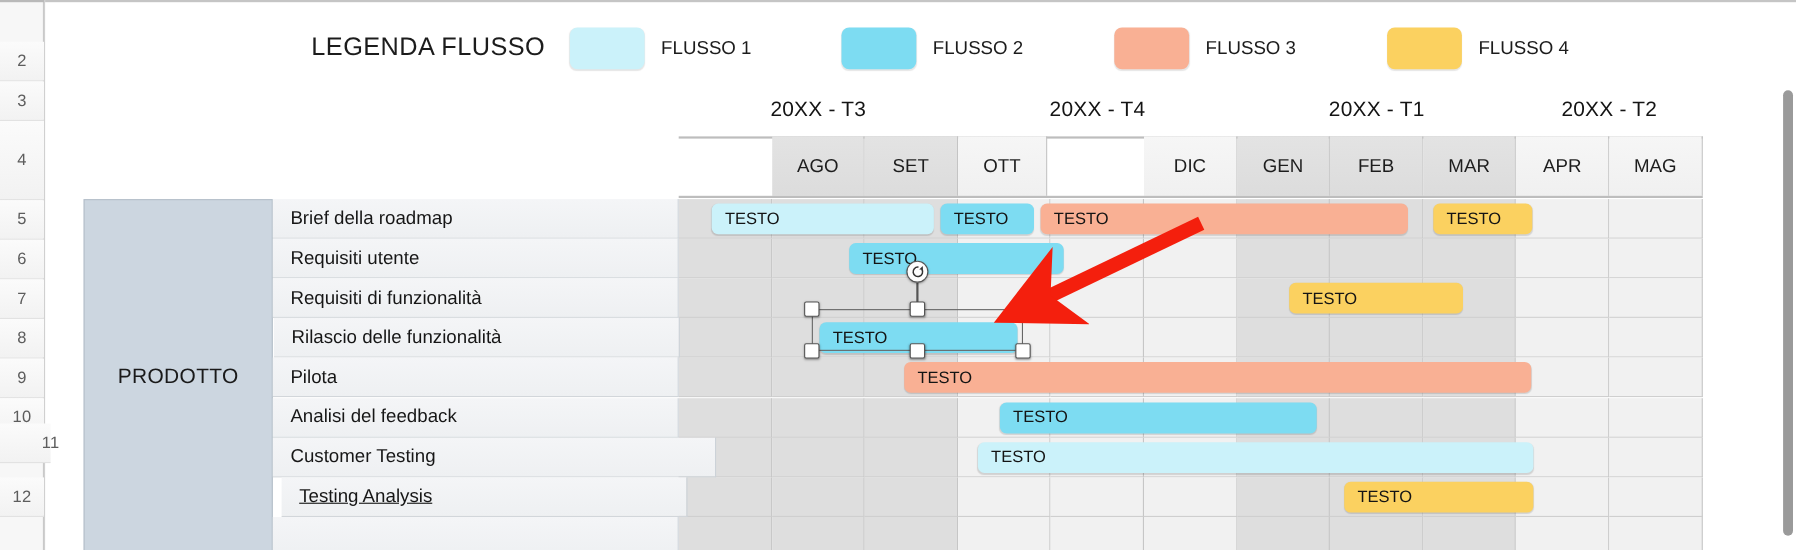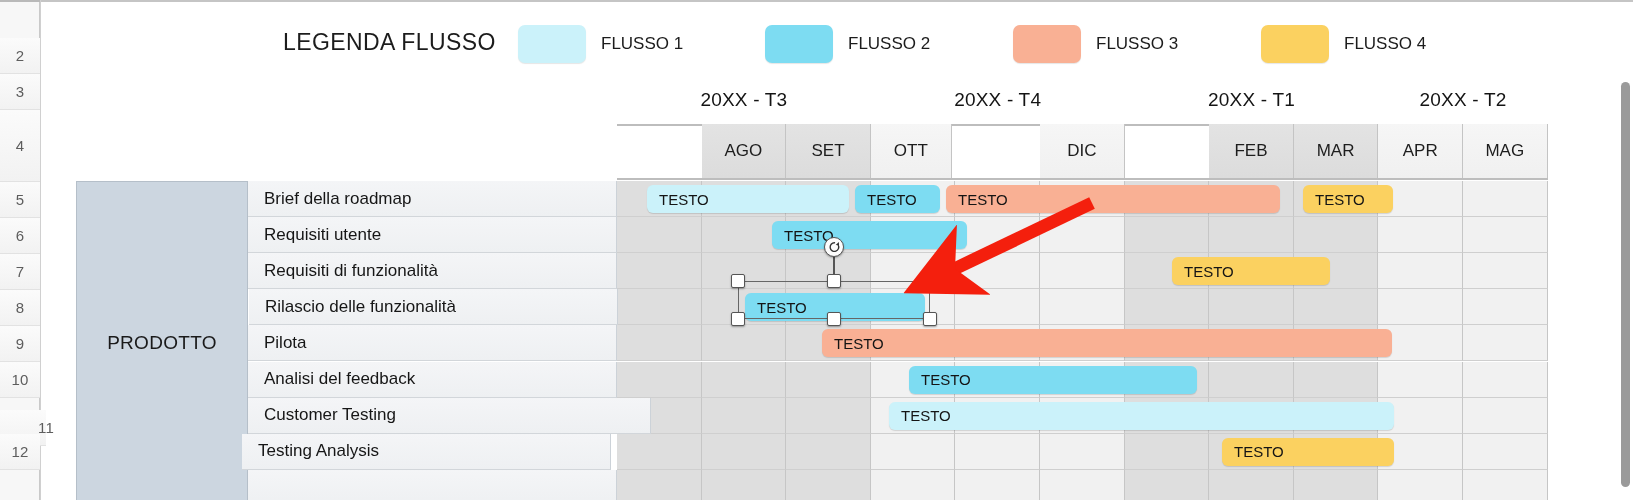--- a/index.html
+++ b/index.html
@@ -164,21 +164,21 @@
   <div id="row-gutter">
       <div class="rownum" style="top: 38px; height: 36px;">2</div>
       <div class="rownum" style="top: 74px; height: 36px;">3</div>
       <div class="rownum" style="top: 110px; height: 72px;">4</div>
       <div class="rownum" style="top: 182px; height: 36px;">5</div>
       <div class="rownum" style="top: 218px; height: 36px;">6</div>
       <div class="rownum" style="top: 254px; height: 36px;">7</div>
       <div class="rownum" style="top: 290px; height: 36px;">8</div>
       <div class="rownum" style="top: 326px; height: 36px;">9</div>
       <div class="rownum" style="top: 362px; height: 36px;">10</div>
-      <div class="rownum" style="top: 410px; height: 36px; padding-left: 46px;">11</div>
+      <div class="rownum" style="top: 385px; height: 36px; padding-left: 46px;">11</div>
       <div class="rownum" style="top: 434px; height: 36px;">12</div>
     </div>
   <div id="sheet-left-edge"></div>
 
   <div id="canvas-topline"></div>
 
   <div id="canvas">
 
     <div id="legend">
       <div id="legend-title">LEGENDA FLUSSO</div>
@@ -200,20 +200,21 @@
         </div>
       </div>
 
     <div id="gantt">
       <div id="month-row-top" style="left: 576px; width: 930.6px; top: 124px;"></div>
       <div id="month-row" style="left: 576px; top: 124px; width: 930.6px; height: 54px;">
           <div class="month-cell q-odd" style="left: 84.6px; width: 84.6px;">AGO</div>
           <div class="month-cell q-odd" style="left: 169.2px; width: 84.6px;">SET</div>
           <div class="month-cell q-even" style="left: 253.8px; width: 81px;">OTT</div>
           <div class="month-cell q-even" style="left: 423px; width: 84.6px;">DIC</div>
+          <div class="month-cell q-odd" style="left: 507.6px; width: 84.6px;">GEN</div>
           <div class="month-cell q-odd" style="left: 592.2px; width: 84.6px;">FEB</div>
           <div class="month-cell q-even" style="left: 761.4px; width: 84.6px;">APR</div>
           <div class="month-cell q-odd" style="left: 676.8px; width: 84.6px;">MAR</div>
           <div class="month-cell q-even" style="left: 846px; width: 84.6px;">MAG</div>
         </div>
       <div id="month-row-bot" style="left: 576px; width: 930.6px; top: 178px;"></div>
     <div class="qtr-label" style="left: 576px; width: 253.8px; top: 89px;">20XX - T3</div>
         <div class="qtr-label" style="left: 829.8px; width: 253.8px; top: 89px;">20XX - T4</div>
         <div class="qtr-label" style="left: 1083.6px; width: 253.8px; top: 89px;">20XX - T1</div>
         <div class="qtr-label" style="left: 1337.4px; width: 169.2px; top: 89px;">20XX - T2</div>
@@ -331,21 +332,21 @@
 
     <div id="taskpanel">
       <div id="category-cell" style="left: 35px; top: 181px; width: 172px; height: 324.9px;">PRODOTTO</div>
     <div class="task-cell" style="left: 207px; top: 181px; width: 369px; height: 36.1px;">Brief della roadmap</div>
         <div class="task-cell" style="left: 207px; top: 217.1px; width: 369px; height: 36.1px;">Requisiti utente</div>
         <div class="task-cell" style="left: 207px; top: 253.2px; width: 369px; height: 36.1px;">Requisiti di funzionalità</div>
         <div class="task-cell" style="left: 208px; top: 289.3px; width: 369px; height: 36.1px;">Rilascio delle funzionalità</div>
         <div class="task-cell" style="left: 207px; top: 325.4px; width: 369px; height: 36.1px;">Pilota</div>
         <div class="task-cell" style="left: 207px; top: 361.5px; width: 369px; height: 36.1px;">Analisi del feedback</div>
         <div class="task-cell" style="left: 207px; top: 397.6px; width: 403px; height: 36.1px;">Customer Testing</div>
-        <div class="task-cell" style="left: 201px; top: 433.7px; width: 369px; height: 36.1px;">Testing Analysis</div>
+        <div class="task-cell" style="left: 215px; top: 433.7px; width: 369px; height: 36.1px; text-decoration: underline;">Testing Analysis</div>
         <div class="task-cell" style="left: 207px; top: 469.8px; width: 369px; height: 36.1px;"></div>
       </div>
 
     <div id="selection" style="left: 697px; top: 281px; width: 192px; height: 38px;">
       <div id="sel-frame"></div>
       <div id="rot-stem" style="left: 95.25px; top: -24px; height: 24px;"></div>
       <div id="rot-handle" style="left: 86px; top: -44px;">
         <svg width="13" height="13" viewBox="0 0 13 13" aria-hidden="true">
           <path d="M6.5 1.8 A4.3 4.3 0 1 0 10.2 4.0" fill="none" stroke="#333" stroke-width="1.4" stroke-linecap="round"></path>
           <path d="M10.9 0.9 L11.0 4.3 L7.7 3.9 Z" fill="#333"></path>

